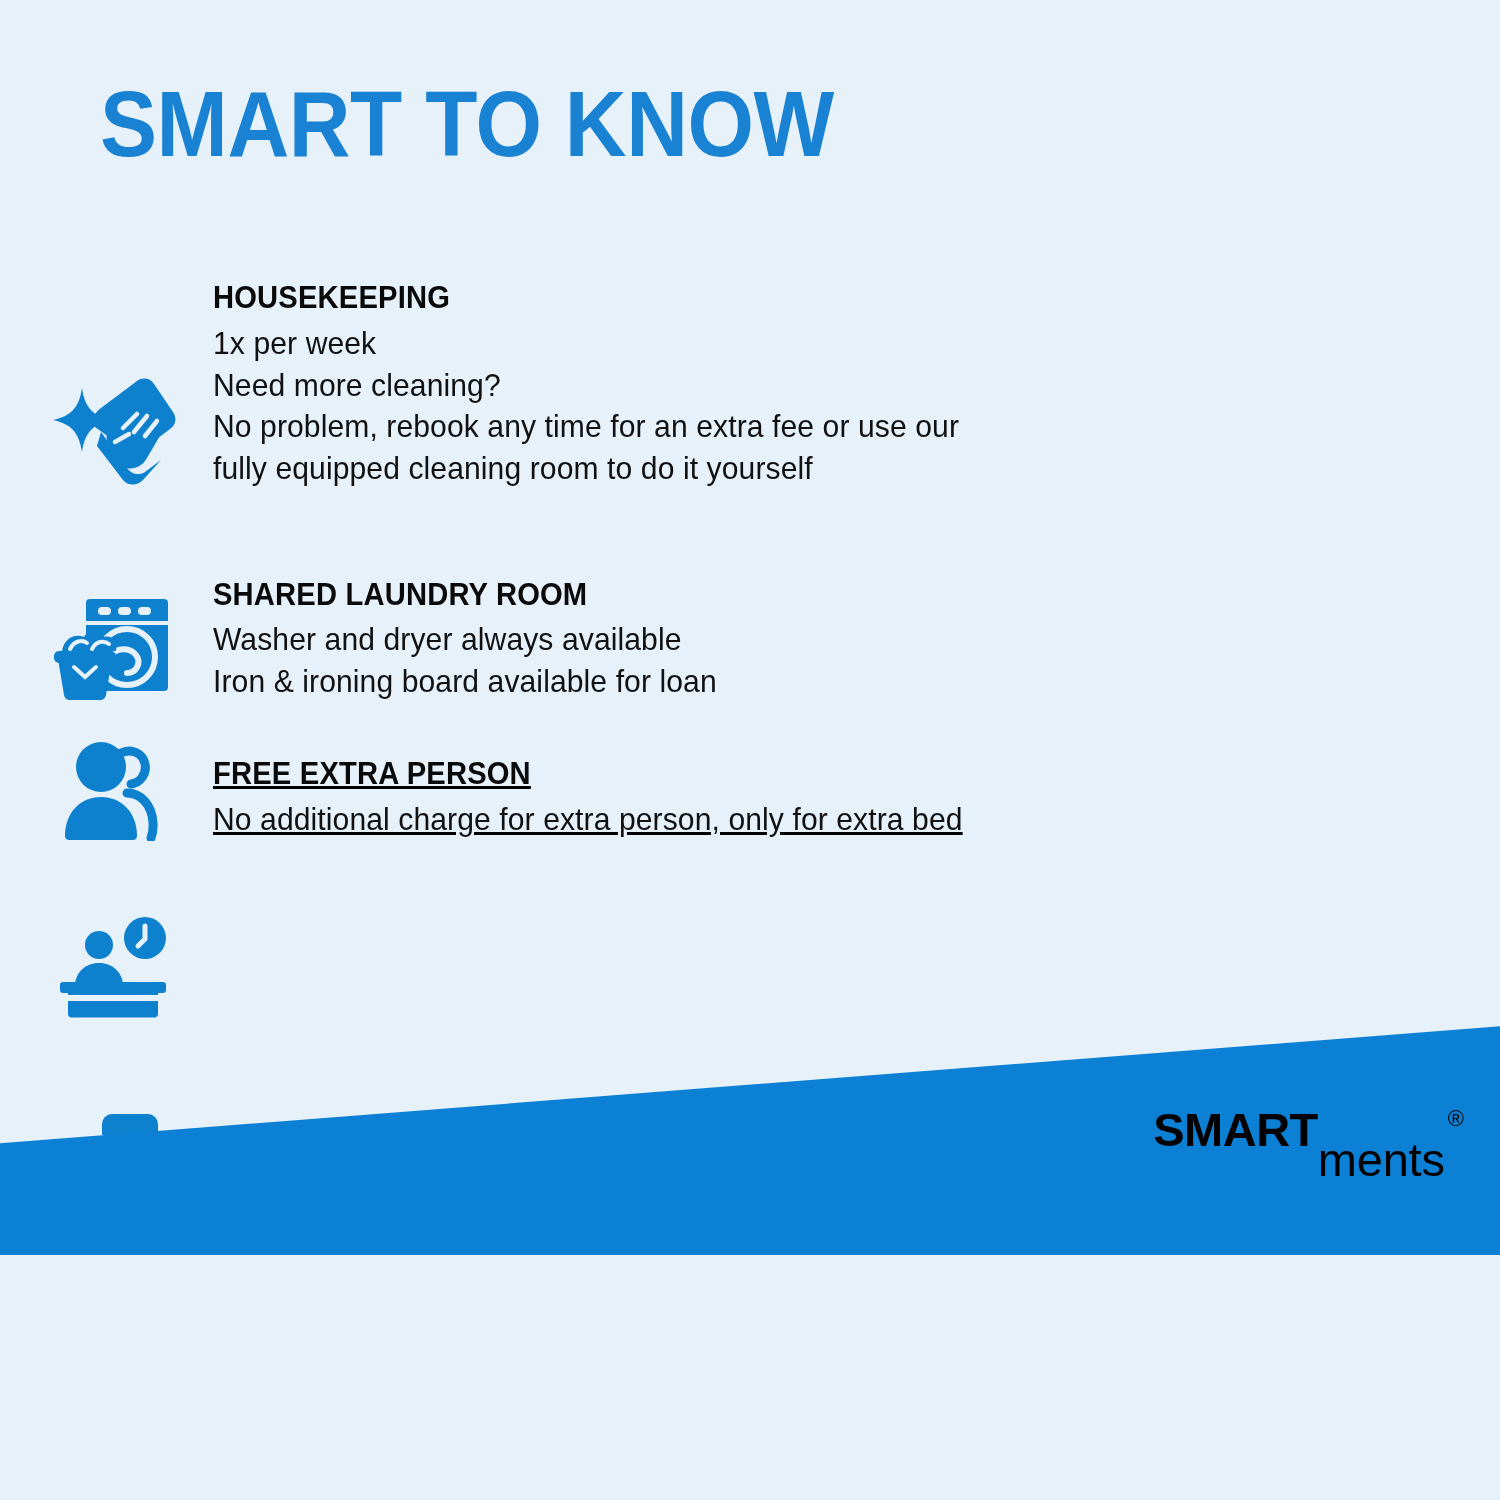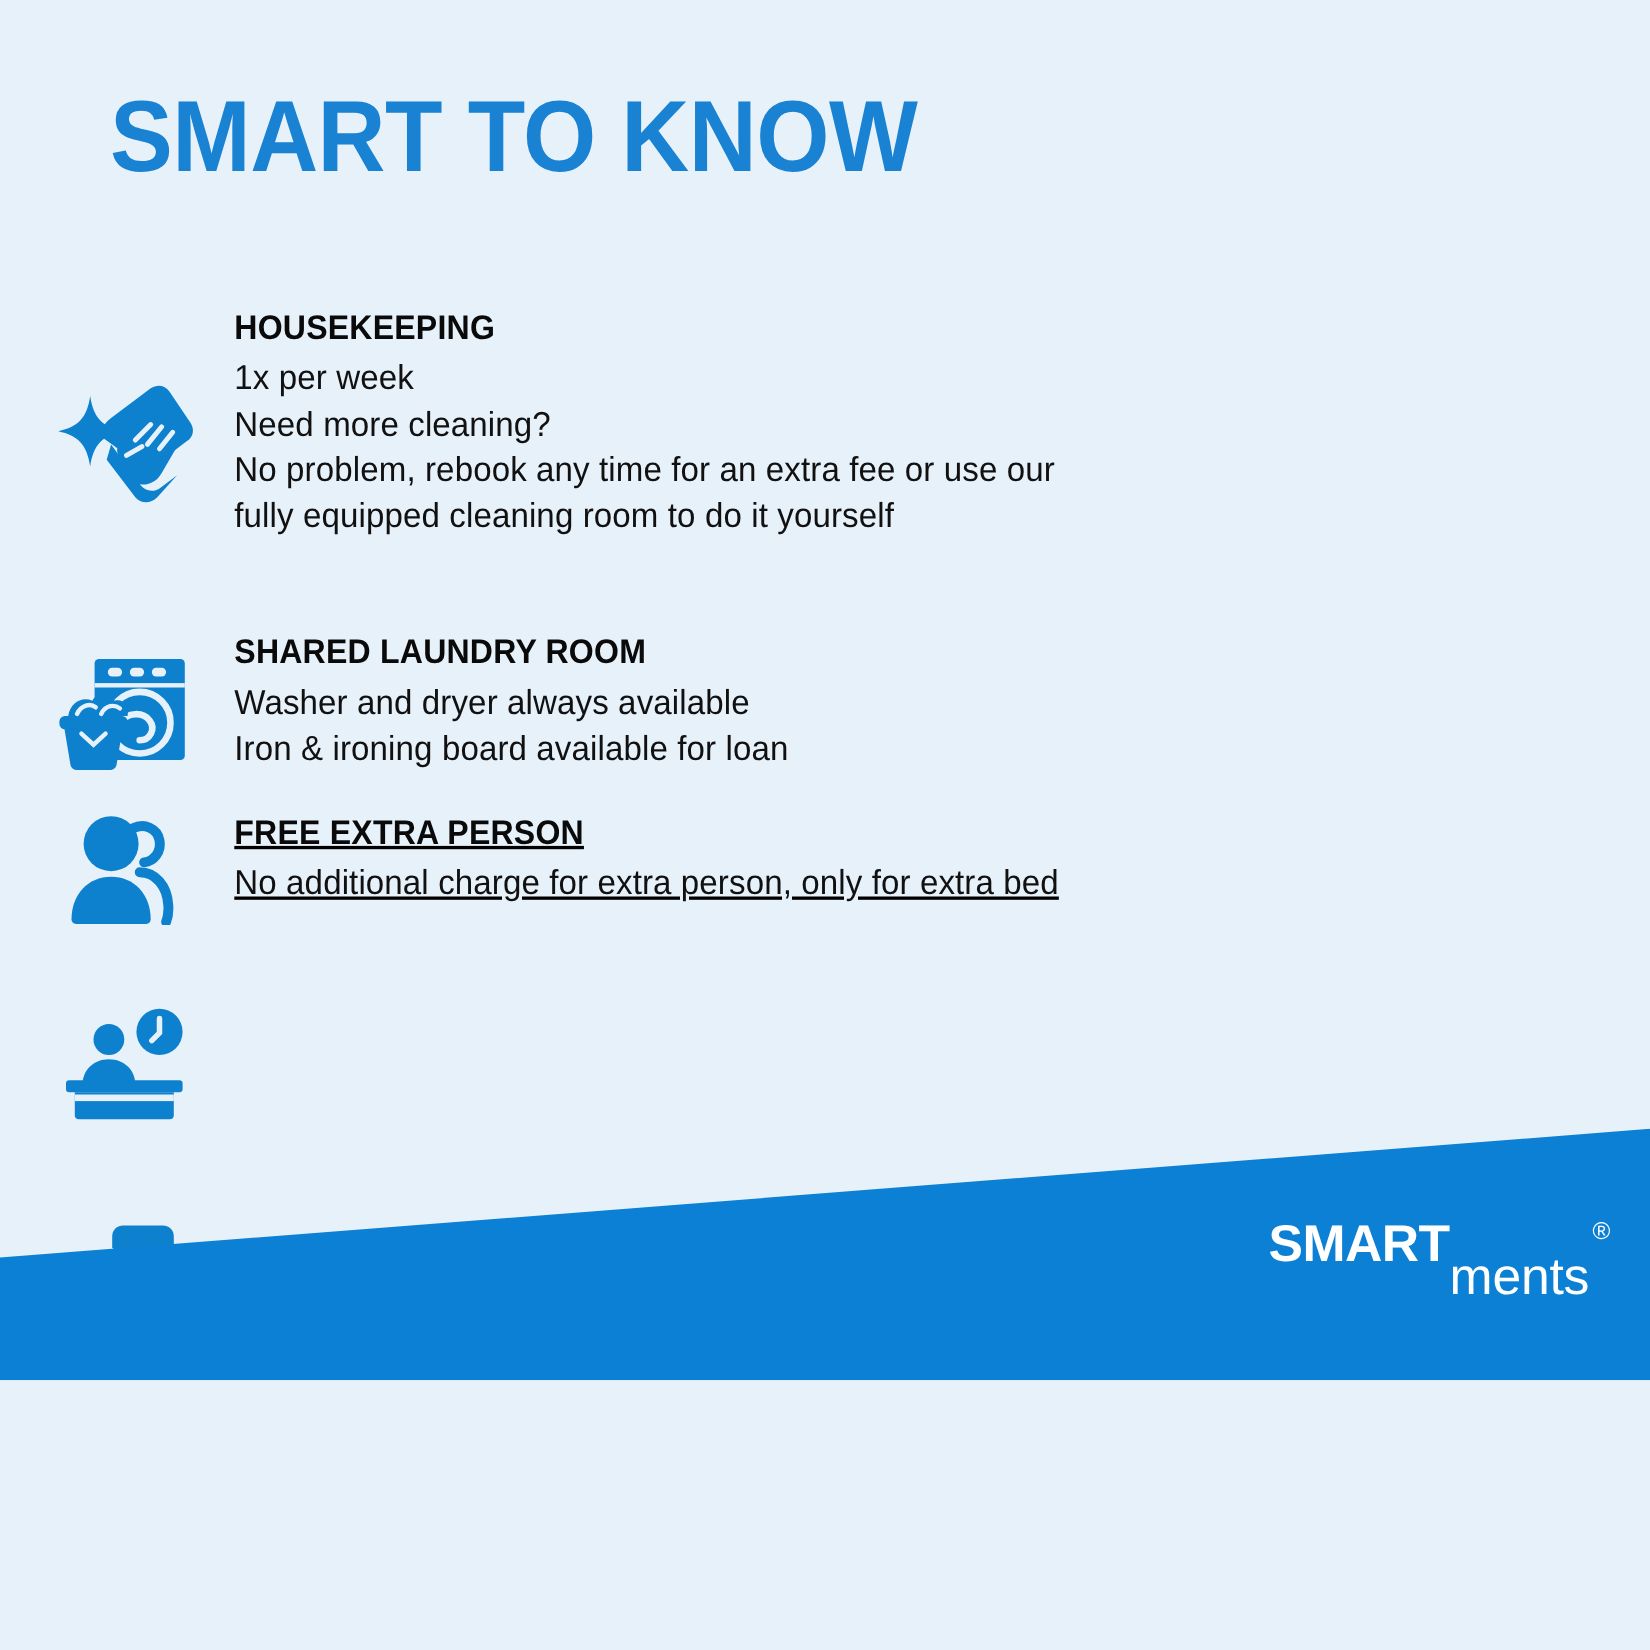--- a/index.html
+++ b/index.html
@@ -45,21 +45,21 @@
     left: 0;
     top: 276px;
     width: 1500px;
   }
 
   .row {
     position: absolute;
     left: 0;
     width: 1500px;
     display: flex;
-    align-items: flex-start;
+    align-items: flex-end;
   }
 
   .icon-cell {
     width: 213px;
     min-width: 213px;
     display: flex;
     align-items: center;
     justify-content: center;
     padding-left: 12px;
     box-sizing: border-box;
@@ -116,21 +116,21 @@
     width: 1500px;
     height: 260px;
     background: #0b80d4;
     clip-path: polygon(0% 57%, 100% 12%, 100% 100%, 0% 100%);
   }
 
   .logo {
     position: absolute;
     right: 36px;
     bottom: 72px;
-    color: #ffffff;
+    color: #000000;
     font-size: 47px;
     line-height: 1;
     white-space: nowrap;
     display: flex;
     align-items: flex-start;
   }
   .logo .logo-bold {
     font-weight: 700;
     letter-spacing: -0.5px;
   }

